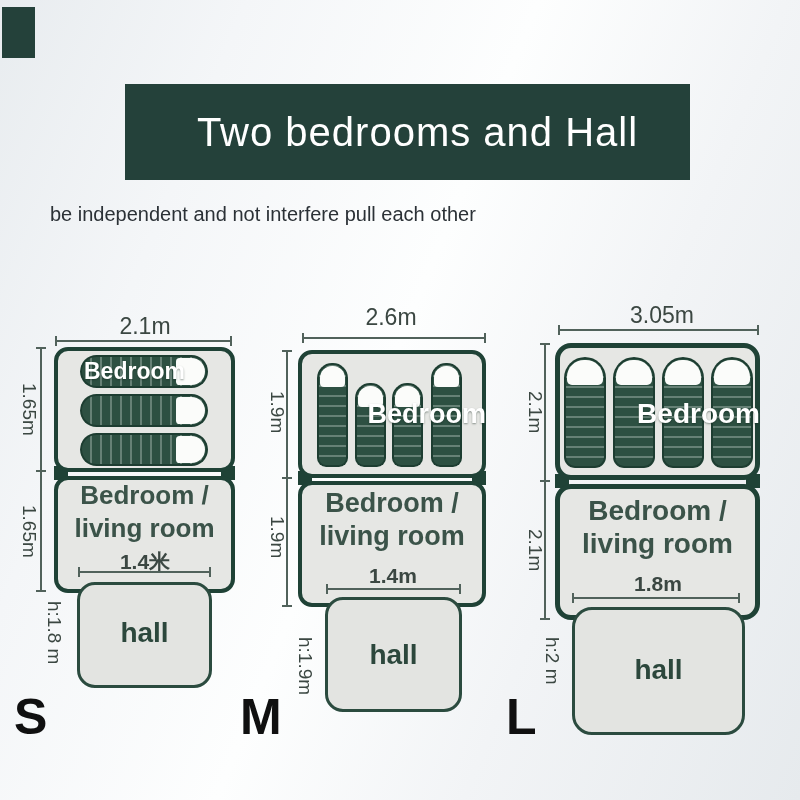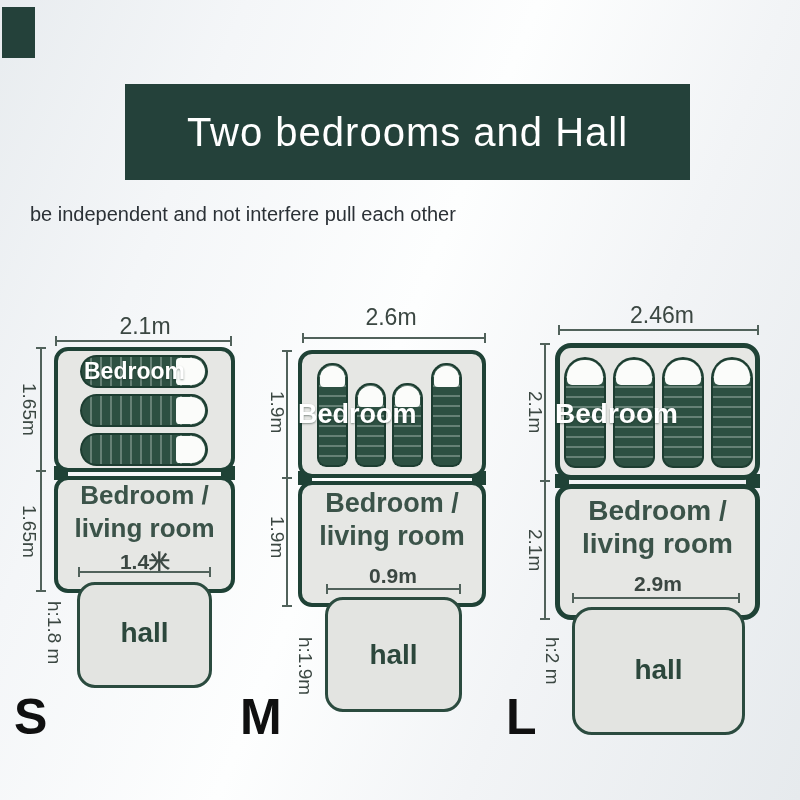--- a/index.html
+++ b/index.html
@@ -1,21 +1,21 @@
 <!DOCTYPE html>
 <html><head>
 <meta charset="utf-8">
 <style>
   html,body{margin:0;padding:0;}
   body{
     width:800px;height:800px;position:relative;overflow:hidden;
     font-family:"Liberation Sans","DejaVu Sans",sans-serif;
     background:linear-gradient(112deg,#e8ecef 0%,#f4f6f8 22%,#fdfefe 48%,#f2f4f6 70%,#e6eaed 100%);
   }
-  .abs{position:absolute;box-sizing:border-box;}
+  .abs{position:absolute;box-sizing:border-box;padding-left:20px;}
   .group{position:absolute;inset:0;}
   
   .corner{left:2px;top:7px;width:33px;height:51px;background:#24413a;}
   
   .banner{left:125px;top:84px;width:565px;height:96px;background:#24413a;
           display:flex;align-items:center;justify-content:center;}
   .banner-title{color:#ffffff;font-size:40px;font-weight:400;letter-spacing:1px;}
   
   .features{left:30px;top:197px;width:600px;color:#2b3136;font-size:20px;line-height:35px;}
   
@@ -39,21 +39,21 @@
   .bag-h{position:absolute;background:#2d5042;border-radius:17px;z-index:2;box-shadow:inset 0 0 0 2px #1d3d31;
          background-image:repeating-linear-gradient(90deg,rgba(235,243,238,0.30) 0 2px,transparent 2px 10px);}
   .bag-h::after{content:"";position:absolute;right:3px;top:3px;bottom:3px;width:29px;background:#fbfcfa;
          border-radius:4px 15px 15px 4px;}
   .bag-v{position:absolute;background:#2d5042;border-radius:15px 15px 9px 9px;z-index:2;box-shadow:inset 0 0 0 2px #1d3d31;
          background-image:repeating-linear-gradient(0deg,rgba(235,243,238,0.30) 0 2px,transparent 2px 10px);}
   .bag-v::before{content:"";position:absolute;left:3px;right:3px;top:3px;height:21px;background:#fbfcfa;
          border-radius:12px 12px 4px 4px;}
   .bag-v.big{border-radius:21px 21px 11px 11px;}
   .bag-v.big::before{height:25px;border-radius:17px 17px 5px 5px;}
-  .bagtext{position:absolute;color:#ffffff;font-weight:700;z-index:3;text-align:left;
+  .bagtext{position:absolute;color:#ffffff;font-weight:700;z-index:3;text-align:right;
            text-shadow:0 1px 2px rgba(15,35,27,0.45);}
   .roomtext{position:absolute;color:#3b5349;font-weight:700;text-align:center;line-height:33px;z-index:2;}
   .halltext{position:absolute;color:#2c473c;font-weight:700;text-align:center;line-height:1;z-index:5;font-size:28px;}
   .size-letter{position:absolute;color:#101010;font-weight:700;font-size:50px;line-height:1;z-index:5;}
 </style>
 </head>
 <body>
 
 <div class="abs corner"></div>
 
@@ -118,31 +118,31 @@
   <div class="bag-v" style="left:392px;top:383px;width:31px;height:84px;"></div>
   <div class="bag-v" style="left:431px;top:363px;width:31px;height:104px;"></div>
   <div class="bagtext" style="left:298px;top:399px;width:188px;font-size:27px;">Bedroom</div>
 
   <div class="section" style="left:298px;top:481px;width:188px;height:126px;"></div>
   <div class="roomtext" style="left:298px;top:487px;width:188px;font-size:27px;">
     <div>Bedroom /</div>
     <div>living room</div>
   </div>
 
-  <div class="dim dimb" style="left:343px;top:564px;width:100px;">0.9m</div>
+  <div class="dim dimb" style="left:343px;top:564px;width:100px;">1.4m</div>
   <div class="hline" style="left:326px;top:588px;width:135px;"></div>
   <div class="hall" style="left:325px;top:597px;width:137px;height:115px;"></div>
   <div class="halltext" style="left:325px;top:641px;width:137px;">hall</div>
   <div class="vdim" style="left:293px;top:625px;height:82px;">h:1.9m</div>
 
   <div class="size-letter" style="left:240px;top:692px;">M</div>
 </div>
 
 <div class="group">
-  <div class="dim" style="left:608px;top:302px;width:108px;">2.46m</div>
+  <div class="dim" style="left:608px;top:302px;width:108px;">3.05m</div>
   <div class="hline" style="left:558px;top:329px;width:201px;"></div>
 
   <div class="vline" style="left:544px;top:343px;height:277px;">
     <div class="midtick" style="top:137px;"></div>
   </div>
   <div class="vdim" style="left:523px;top:368px;height:88px;">2.1m</div>
   <div class="vdim" style="left:523px;top:506px;height:88px;">2.1m</div>
 
   <div class="wedge" style="left:555px;top:474px;"></div>
   <div class="wedge" style="left:746px;top:474px;"></div>
@@ -153,20 +153,20 @@
   <div class="bag-v big" style="left:662px;top:357px;width:42px;height:111px;"></div>
   <div class="bag-v big" style="left:711px;top:357px;width:42px;height:111px;"></div>
   <div class="bagtext" style="left:555px;top:398px;width:205px;font-size:28px;">Bedroom</div>
 
   <div class="section thick" style="left:555px;top:484px;width:205px;height:136px;"></div>
   <div class="roomtext" style="left:555px;top:494px;width:205px;font-size:28px;">
     <div>Bedroom /</div>
     <div>living room</div>
   </div>
 
-  <div class="dim dimb" style="left:608px;top:572px;width:100px;">2.9m</div>
+  <div class="dim dimb" style="left:608px;top:572px;width:100px;">1.8m</div>
   <div class="hline" style="left:572px;top:597px;width:168px;"></div>
   <div class="hall" style="left:572px;top:607px;width:173px;height:128px;border-radius:20px;"></div>
   <div class="halltext" style="left:572px;top:656px;width:173px;">hall</div>
   <div class="vdim" style="left:540px;top:612px;height:98px;">h:2 m</div>
 
   <div class="size-letter" style="left:506px;top:692px;">L</div>
 </div>
 
 </body></html>

